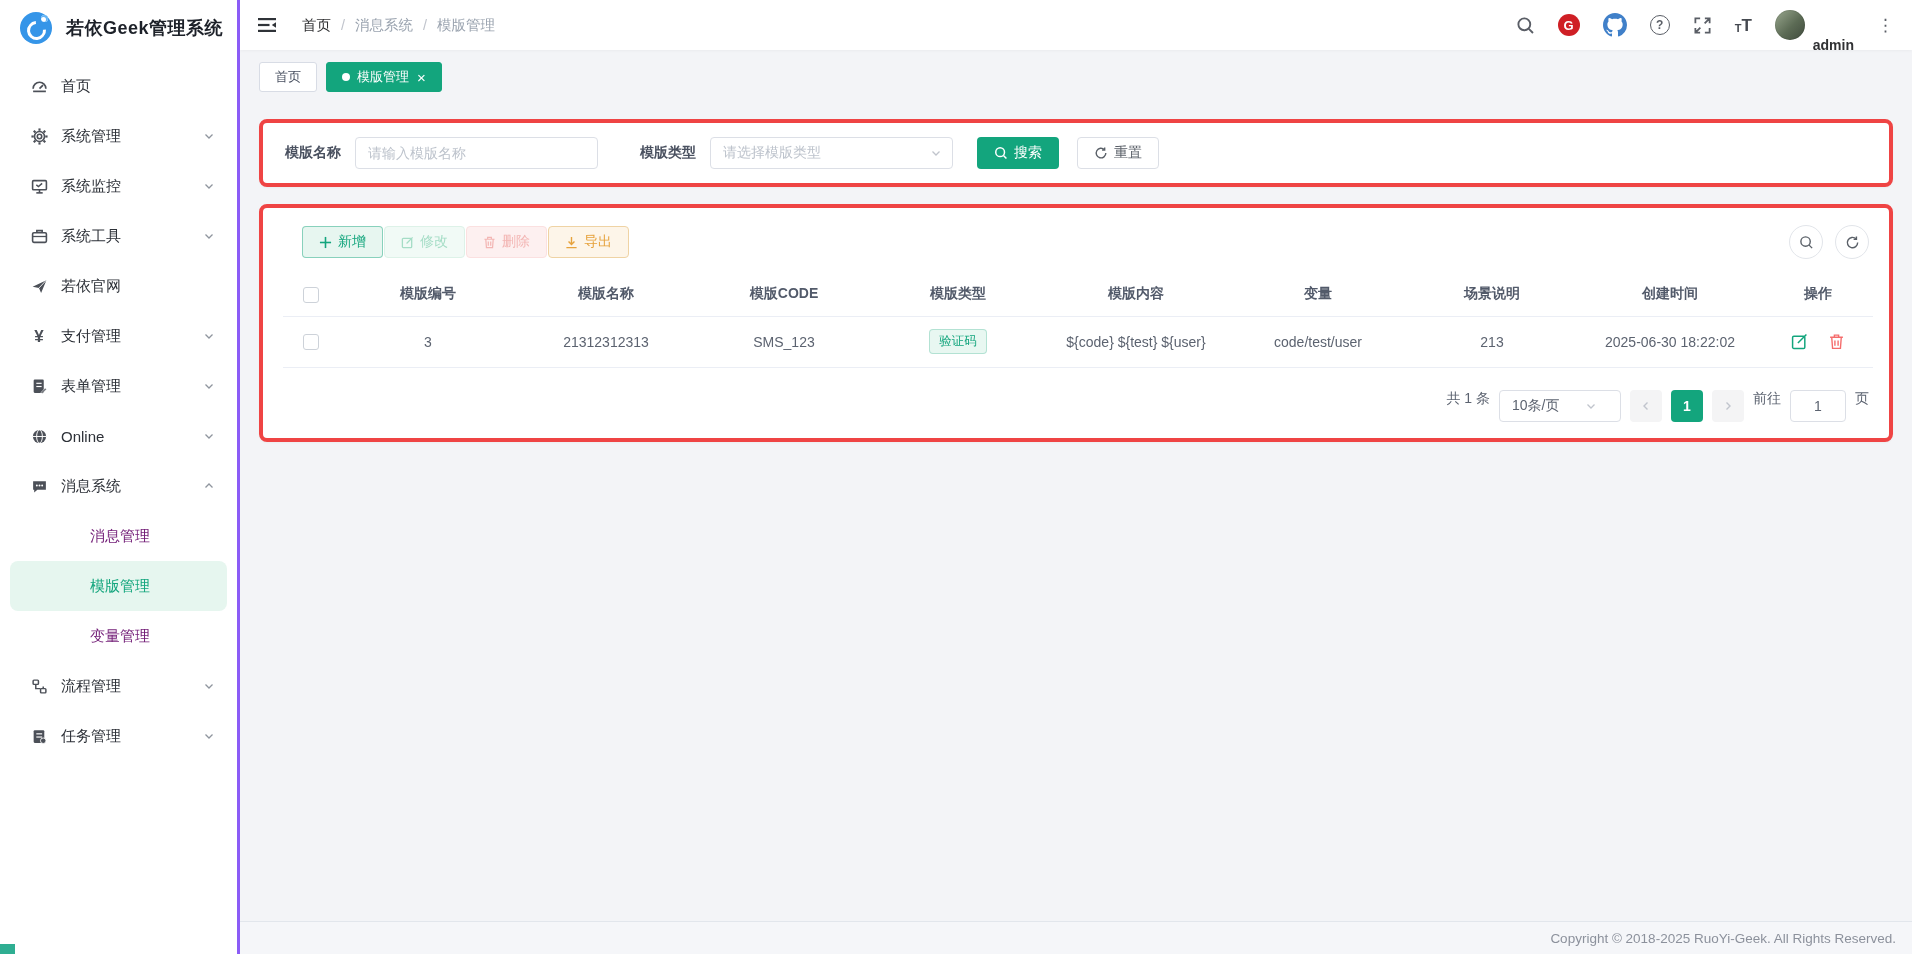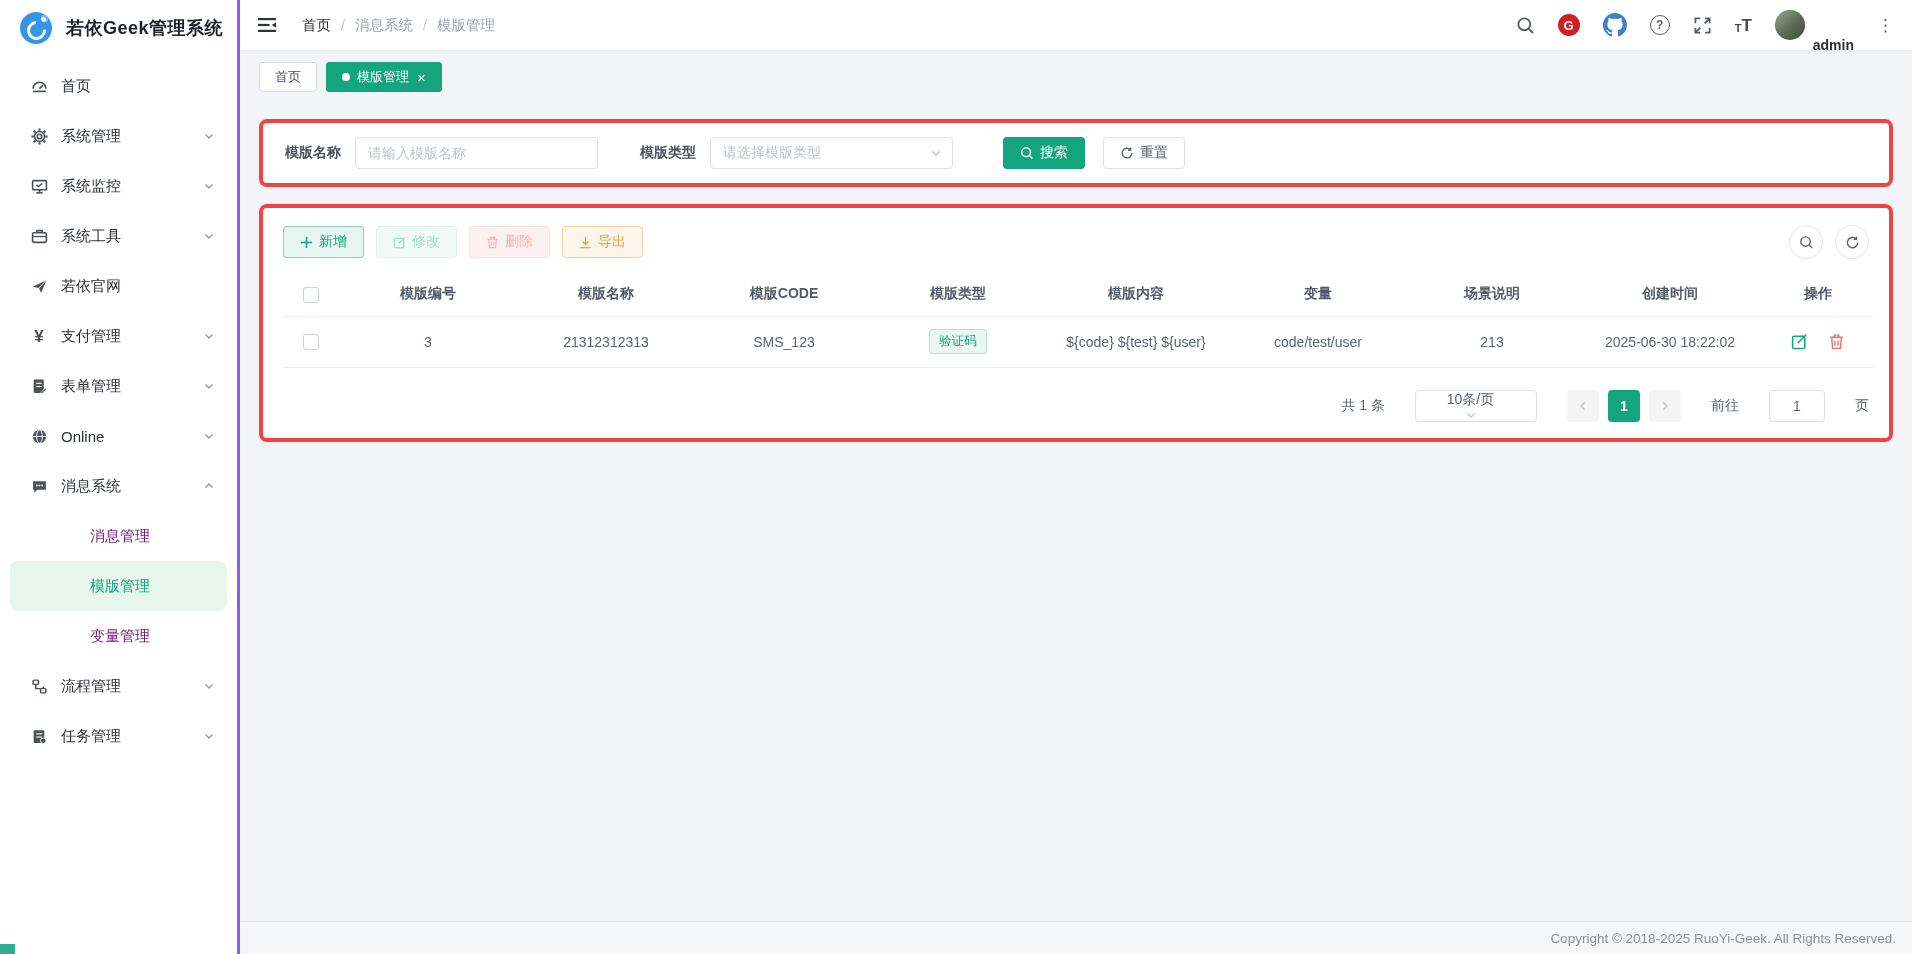--- a/index.html
+++ b/index.html
@@ -54,42 +54,42 @@
   .content { flex:1; padding:0 19px; min-height:0; }
   .card { background:#fff; border:4px solid #ef4444; border-radius:8px; box-shadow:0 1px 2px rgba(0,0,0,.03); }
   .filter-card { margin-top:27px; height:68px; display:flex; align-items:center; padding:0 22px; gap:14px; }
   .f-label { font-size:14px; font-weight:bold; color:#4a5160; }
   .f-input { width:243px; height:32px; border:1px solid var(--border); border-radius:4px; padding:0 12px; font-size:14px; color:#303133; outline:none; font-family:"Liberation Sans",sans-serif; }
   .f-input::placeholder { color:#bdc3cc; }
   .gap28 { width:14px; }
   .f-select { width:243px; height:32px; border:1px solid var(--border); border-radius:4px; padding:0 10px 0 12px; display:flex; align-items:center; justify-content:space-between; cursor:pointer; background:#fff; }
   .f-select .ph { font-size:14px; color:#bdc3cc; }
   .btn { height:32px; border-radius:4px; display:inline-flex; align-items:center; justify-content:center; gap:6px; font-size:14px; cursor:pointer; border:1px solid transparent; padding:0 16px; background:#fff; font-family:"Liberation Sans",sans-serif; }
-  .btn-search { background:var(--accent); color:#fff; margin-left:36px; }
+  .btn-search { background:var(--accent); color:#fff; margin-left:10px; }
   .btn-reset { border-color:var(--border); color:#5a6068; margin-left:4px; }
 
   .table-card { margin-top:17px; padding:17px 20px 16px; }
   .toolbar { display:flex; align-items:center; }
-  .tb-btns { display:flex; gap:12px; }
+  .tb-btns { display:flex; gap:1px;margin-left:19px; }
   .btn-plain-green { background:#e7f6f0; color:var(--accent); border-color:rgba(19,165,125,.45); }
   .btn-dis-green { background:#f1faf6; color:#a5ddc6; border-color:#ddf2e8; cursor:not-allowed; }
   .btn-dis-red { background:#fdf0f0; color:#f3b5b3; border-color:#fbe0e0; cursor:not-allowed; }
   .btn-plain-orange { background:#fdf5e9; color:var(--warning); border-color:#efd3a4; }
   .tb-right { margin-left:auto; display:flex; gap:12px; }
   .circ-btn { width:34px; height:34px; border-radius:50%; border:1px solid #e2e5ea; display:flex; align-items:center; justify-content:center; cursor:pointer; color:#5a6068; background:#fff; }
 
   table { width:100%; border-collapse:collapse; table-layout:fixed; margin-top:14px; }
   th { height:43px; font-size:14px; font-weight:bold; color:#525a6a; border-bottom:1px solid #ebeef5; text-align:center; }
   td { height:51px; font-size:14px; color:#5c6370; border-bottom:1px solid #ebeef5; text-align:center; }
   .cb { width:16px; height:16px; border:1px solid #cdd2d9; border-radius:3px; background:#fff; display:inline-block; vertical-align:middle; cursor:pointer; }
   .type-tag { display:inline-block; padding:3px 9px; font-size:12.5px; color:var(--accent); background:var(--accent-bg); border:1px solid rgba(19,165,125,.25); border-radius:4px; }
   .op-ic { display:inline-flex; width:17px; height:17px; cursor:pointer; margin:0 8px; vertical-align:middle; }
 
-  .pgrow { display:flex; align-items:center; justify-content:flex-end; margin-top:22px; gap:30px; font-size:14px; color:#5c6370; }
-  .pg-select { width:122px; height:32px; border:1px solid var(--border); border-radius:4px; display:flex; align-items:center; justify-content:space-between; padding:0 23px 0 12px; cursor:pointer; color:#5c6370; background:#fff;flex-direction:column; }
+  .pgrow { display:flex; justify-content:flex-end; margin-top:22px; gap:9px; font-size:14px; color:#5c6370; }
+  .pg-select { width:122px; height:32px; border:1px solid var(--border); border-radius:4px; display:flex; align-items:center; justify-content:space-between; padding:0 23px 0 12px; cursor:pointer; color:#5c6370; background:#fff; }
   .pg-nav { width:32px; height:32px; border-radius:4px; background:#f4f4f5; display:flex; align-items:center; justify-content:center; color:#c0c4cc; cursor:not-allowed; }
   .pg-cur { width:32px; height:32px; border-radius:4px; background:var(--accent); color:#fff; font-weight:bold; display:flex; align-items:center; justify-content:center; cursor:pointer; }
   .pg-group { display:flex; gap:9px; }
   .goto-input { width:56px; height:32px; border:1px solid var(--border); border-radius:4px; text-align:center; font-size:14px; color:#5c6370; outline:none; font-family:"Liberation Sans",sans-serif; }
 
   .footer { height:33px; flex:0 0 33px; border-top:1px solid #e2e6ec; background:#f5f6f9; display:flex; align-items:center; justify-content:flex-end; padding-right:16px; font-size:13.5px; color:#8c919c; }
 
   svg { display:block; }
 </style>
 </head>

